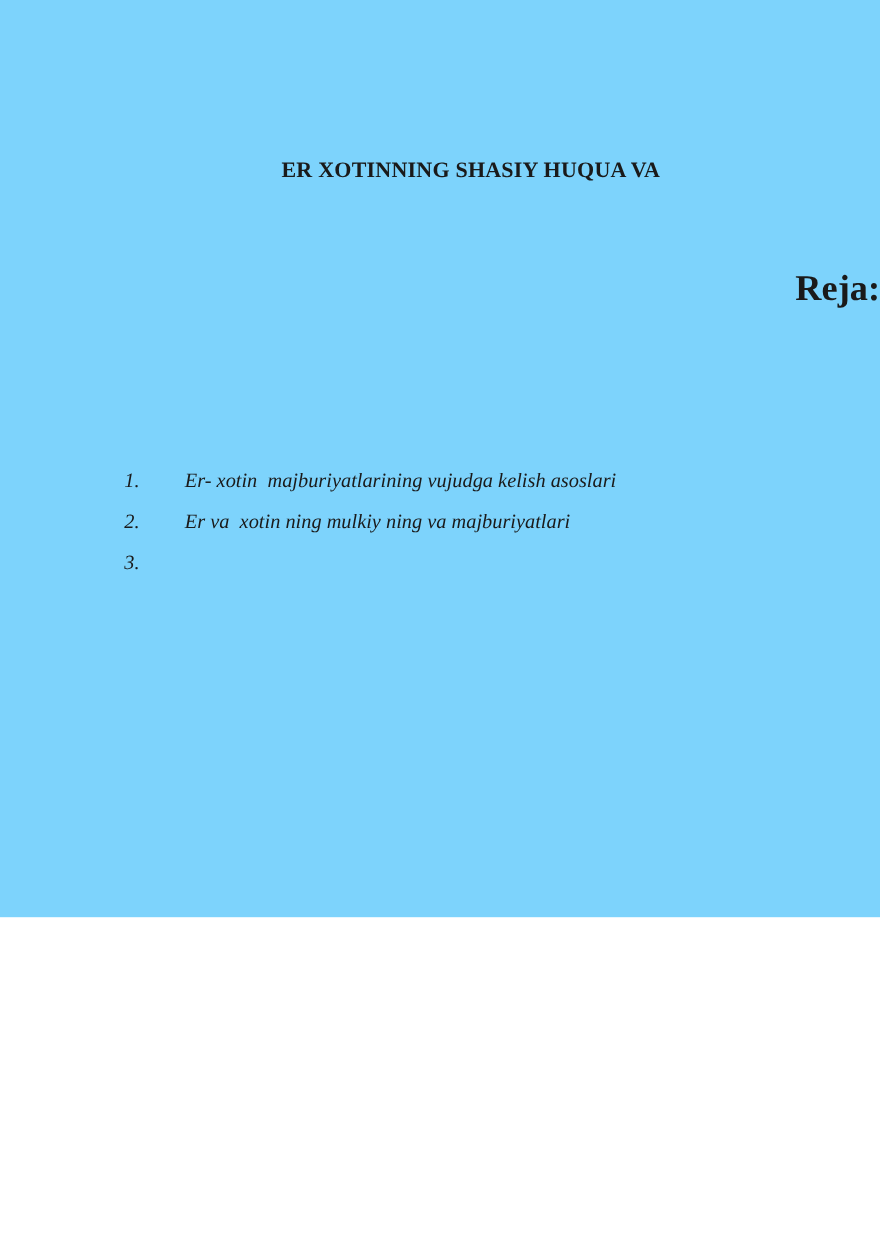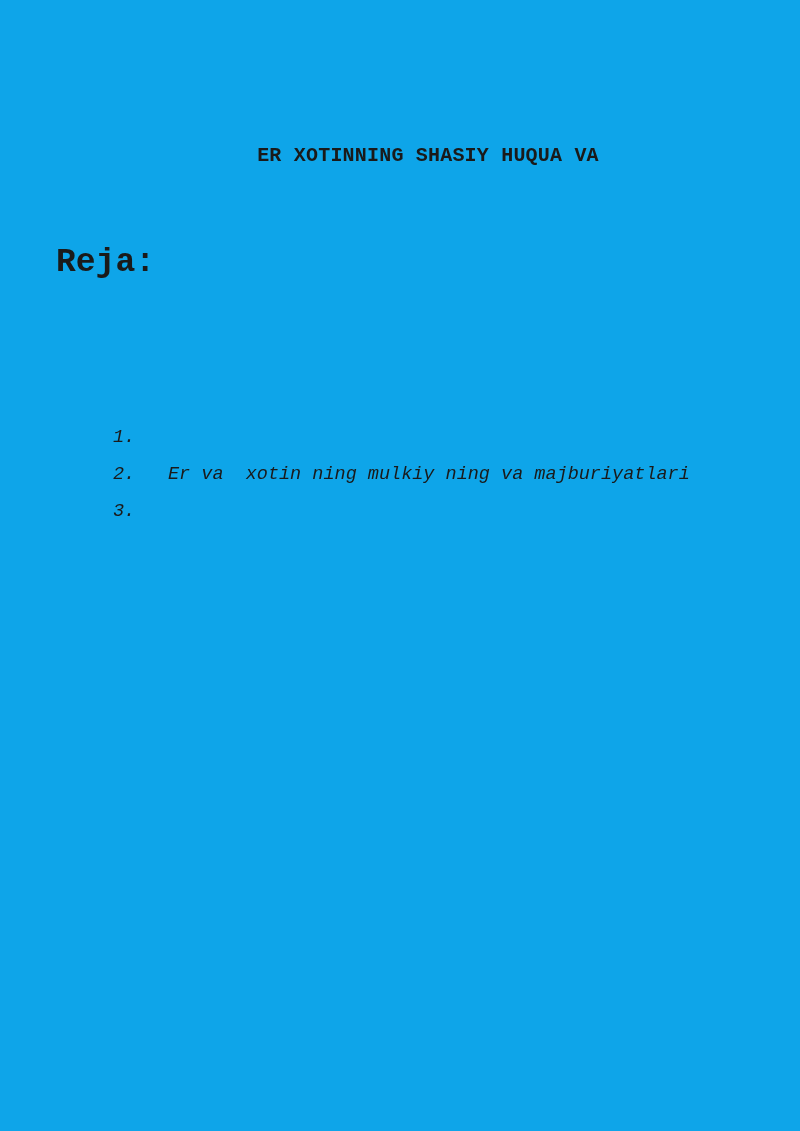--- a/index.html
+++ b/index.html
@@ -3,44 +3,44 @@
 <meta charset="utf-8">
 <style>
   html, body {
     margin: 0;
     padding: 0;
     background: #ffffff;
   }
   .page {
     position: relative;
     width: 800px;
-    height: 1131px;
-    background: #0ea5e9;
-    font-family: Liberation Mono, monospace;
+    height: 834px;
+    background: #7dd3fc;
+    font-family: Liberation Serif, serif;
     color: #1a1a1a;
     overflow: hidden;
   }
   .doc-title {
     position: absolute;
     top: 78px;
     left: 56px;
     right: 0;
     text-align: center;
     font-weight: bold;
     font-size: 20px;
     line-height: 31px;
     letter-spacing: 0.2px;
     white-space: pre-wrap;
   }
   .section-heading {
     position: absolute;
     top: 243px;
     left: 56px;
     right: 0;
-    text-align: left;
+    text-align: right;
     font-weight: bold;
     font-size: 33px;
     line-height: 40px;
   }
   .plan-list {
     position: absolute;
     top: 426px;
     left: 113px;
     right: 30px;
   }
@@ -68,20 +68,21 @@
   <div class="doc-title">
     <div>ER XOTINNING SHASIY HUQUA VA</div>
   </div>
 
   <div class="section-heading">Reja:</div>
 
   <div class="plan-list">
 
     <div class="plan-item">
       <span class="num">1.</span>
+      <span class="txt">Er- xotin  majburiyatlarining vujudga kelish asoslari</span>
     </div>
 
     <div class="plan-item">
       <span class="num">2.</span>
       <span class="txt">Er va  xotin ning mulkiy ning va majburiyatlari</span>
     </div>
 
     <div class="plan-item">
       <span class="num">3.</span>
     </div>

